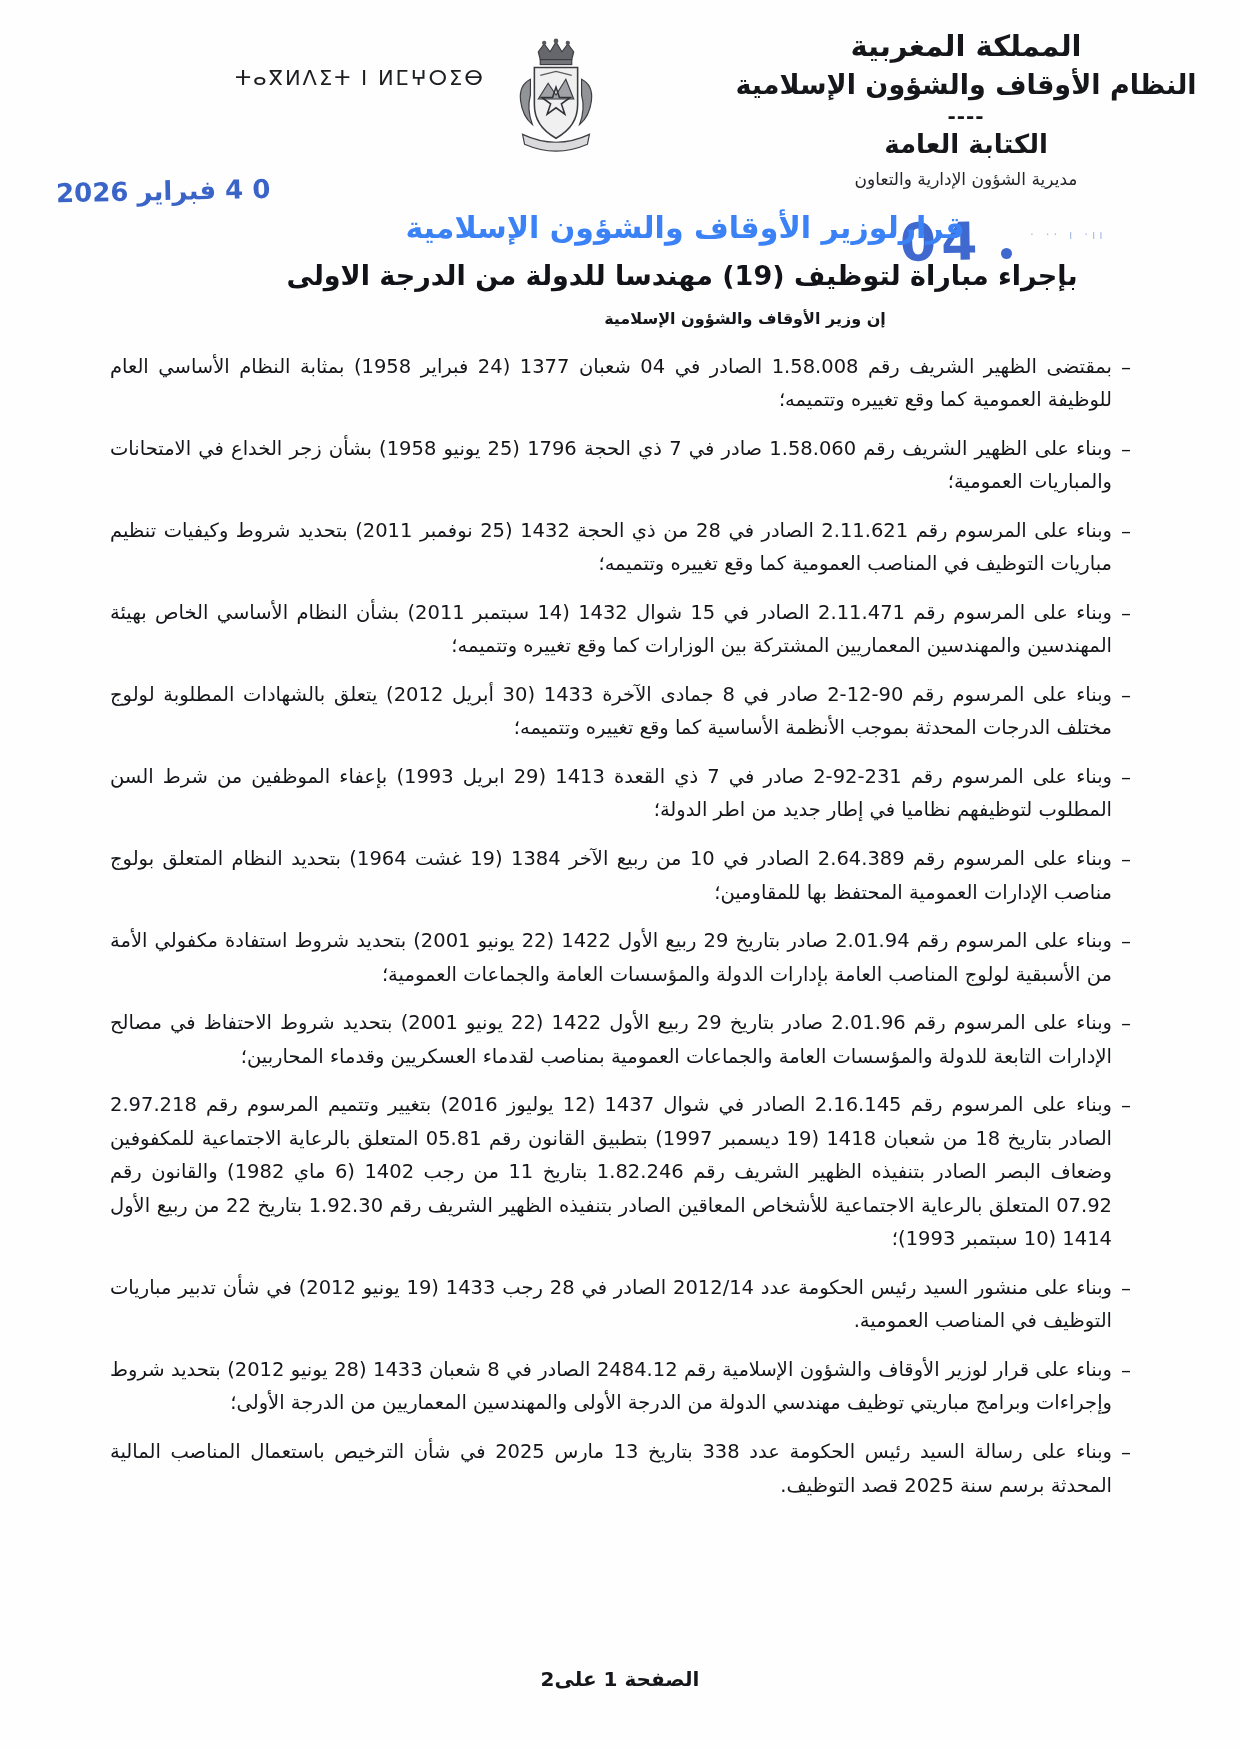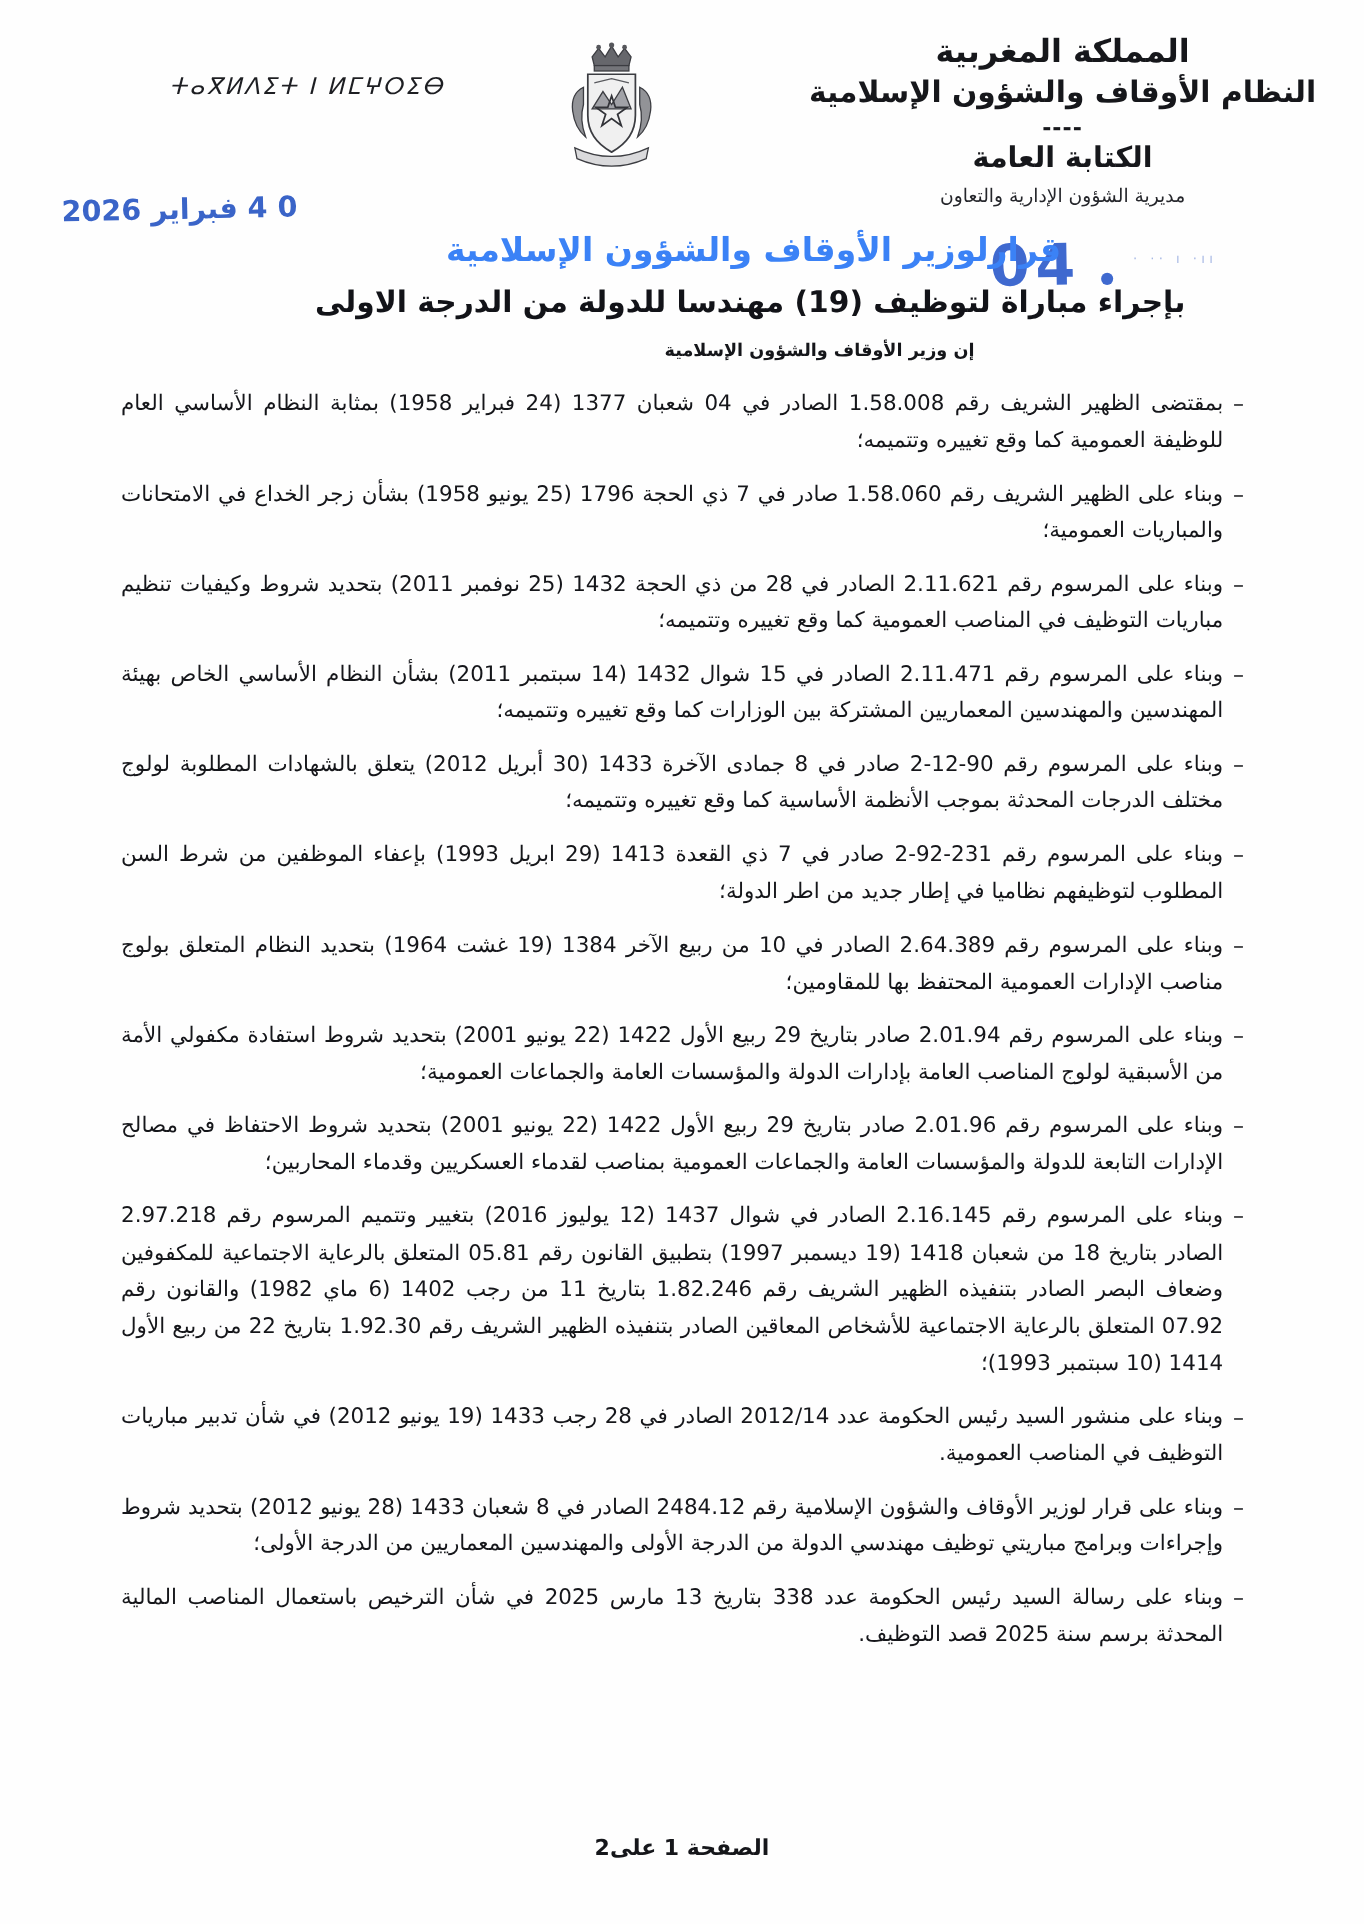--- a/index.html
+++ b/index.html
@@ -30,26 +30,25 @@
   
   .header {
     position: relative;
     height: 200px;
     width: 100%;
   }
 
   .header-amazigh {
     position: absolute;
     top: 62px;
-    left: 44px;
+    left: 15px;
     width: 470px;
-    text-align: center;
+    text-align: right;
     direction: ltr;
     line-height: 1.55;
-    font-style: italic;
   }
   .amazigh-line1 {
     font-size: 21px;
     letter-spacing: 2.0px;
     color: #1d1e22;
     white-space: nowrap;
     font-family: "DejaVu Sans", sans-serif;
   }
   .amazigh-line2 {
     font-size: 16px;

